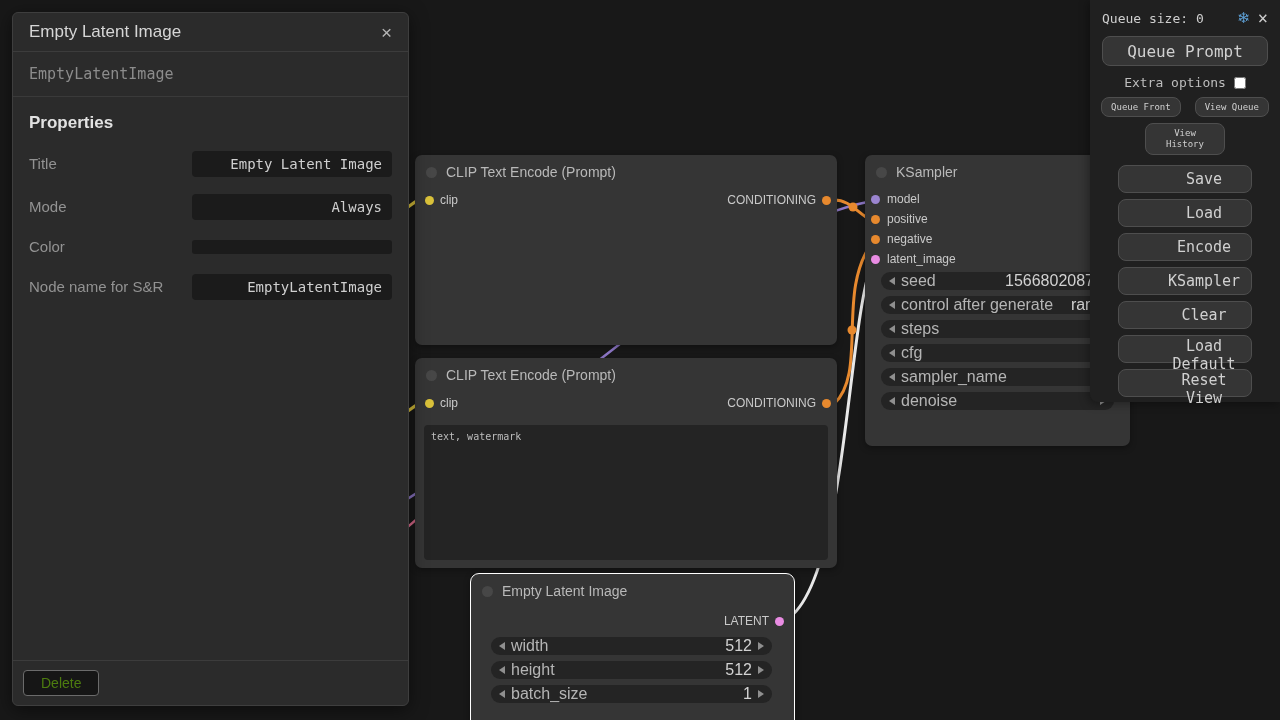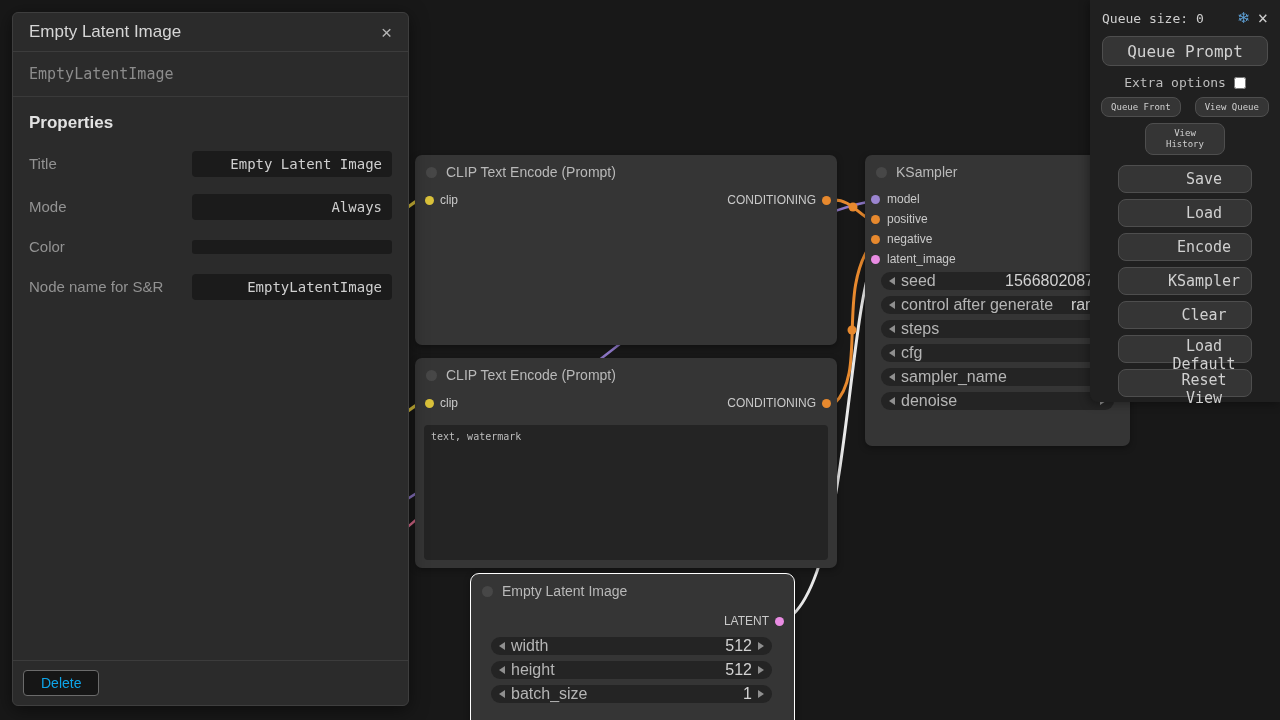--- a/index.html
+++ b/index.html
@@ -63,21 +63,21 @@
   .prop-label{width:158px;color:#929292;font-size:15px;line-height:20px;}
   .prop-input{
     margin-left:auto;width:200px;height:26px;background:#1b1b1b;border:none;outline:none;
     border-radius:4px;color:#cfcfcf;text-align:right;padding:0 10px;box-sizing:border-box;
     font-family:"DejaVu Sans Mono",monospace;font-size:14px;
   }
   .prop-input.thin{height:14px;border-radius:3px;}
   .dialog-footer{position:absolute;left:0;right:0;bottom:0;height:44px;
     border-top:1px solid #3c3c3c;display:flex;align-items:center;padding:0 10px;}
   .delete-btn{background:#161616;border:1px solid #6b6b6b;border-radius:4px;
-    color:#0ea5e9;font-size:14px;padding:4px 17px;font-family:"Liberation Sans",sans-serif;cursor:pointer;}
+    color:#4d7c0f;font-size:14px;padding:4px 17px;font-family:"Liberation Sans",sans-serif;cursor:pointer;}
   
   .menu{
     position:absolute;top:0;right:0;width:190px;height:402px;z-index:20;
     background:#202020;border-radius:0 0 0 8px;box-sizing:border-box;
     font-family:"DejaVu Sans Mono",monospace;color:#cfcfcf;
     box-shadow:-2px 2px 10px rgba(0,0,0,.35);
   }
   .menu-row1{display:flex;align-items:center;gap:8px;padding:8px 12px 4px;font-size:13px;}
   .snowflake{margin-left:auto;color:#5d9fd4;font-family:"DejaVu Sans",sans-serif;font-size:15px;cursor:pointer;}
   .menu-close{color:#cccccc;font-size:17px;cursor:pointer;}

